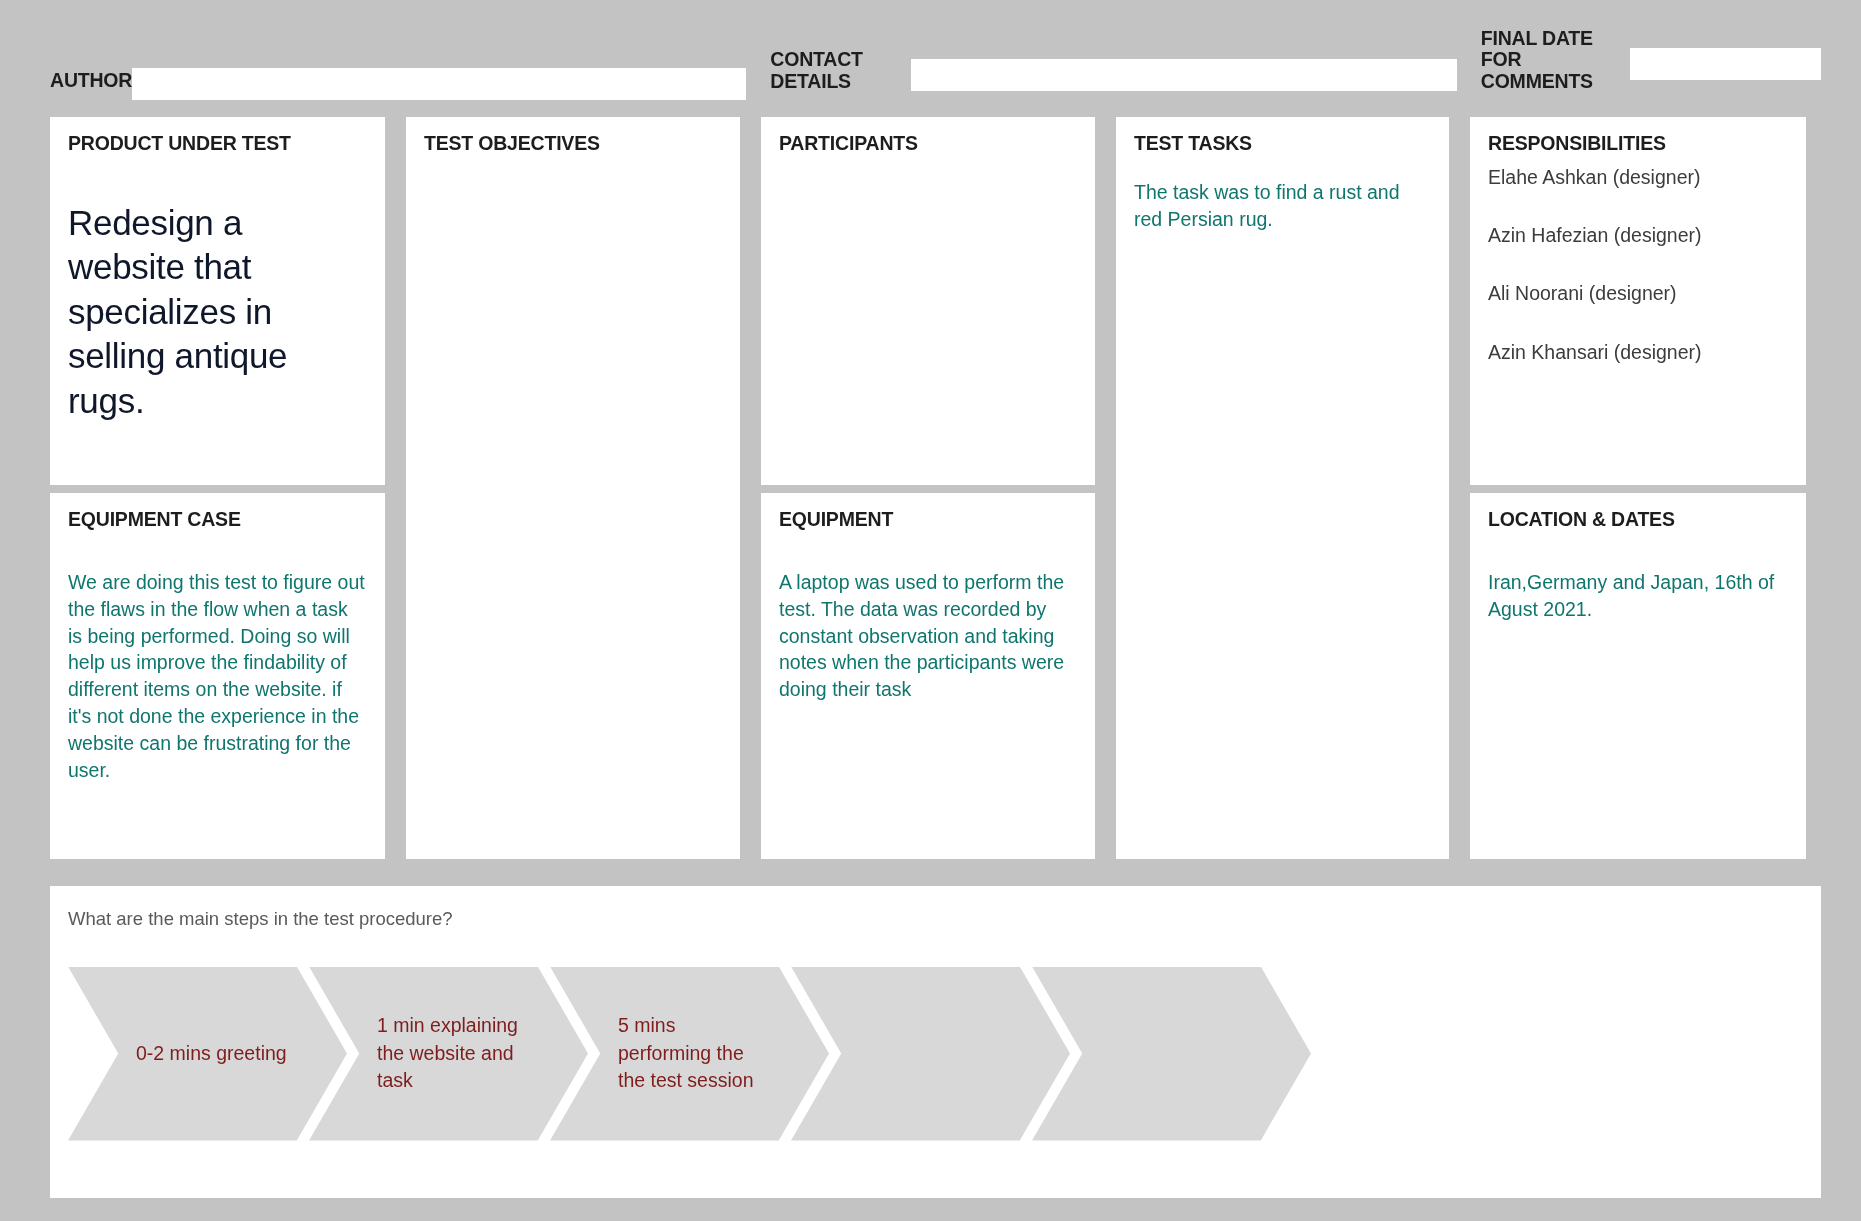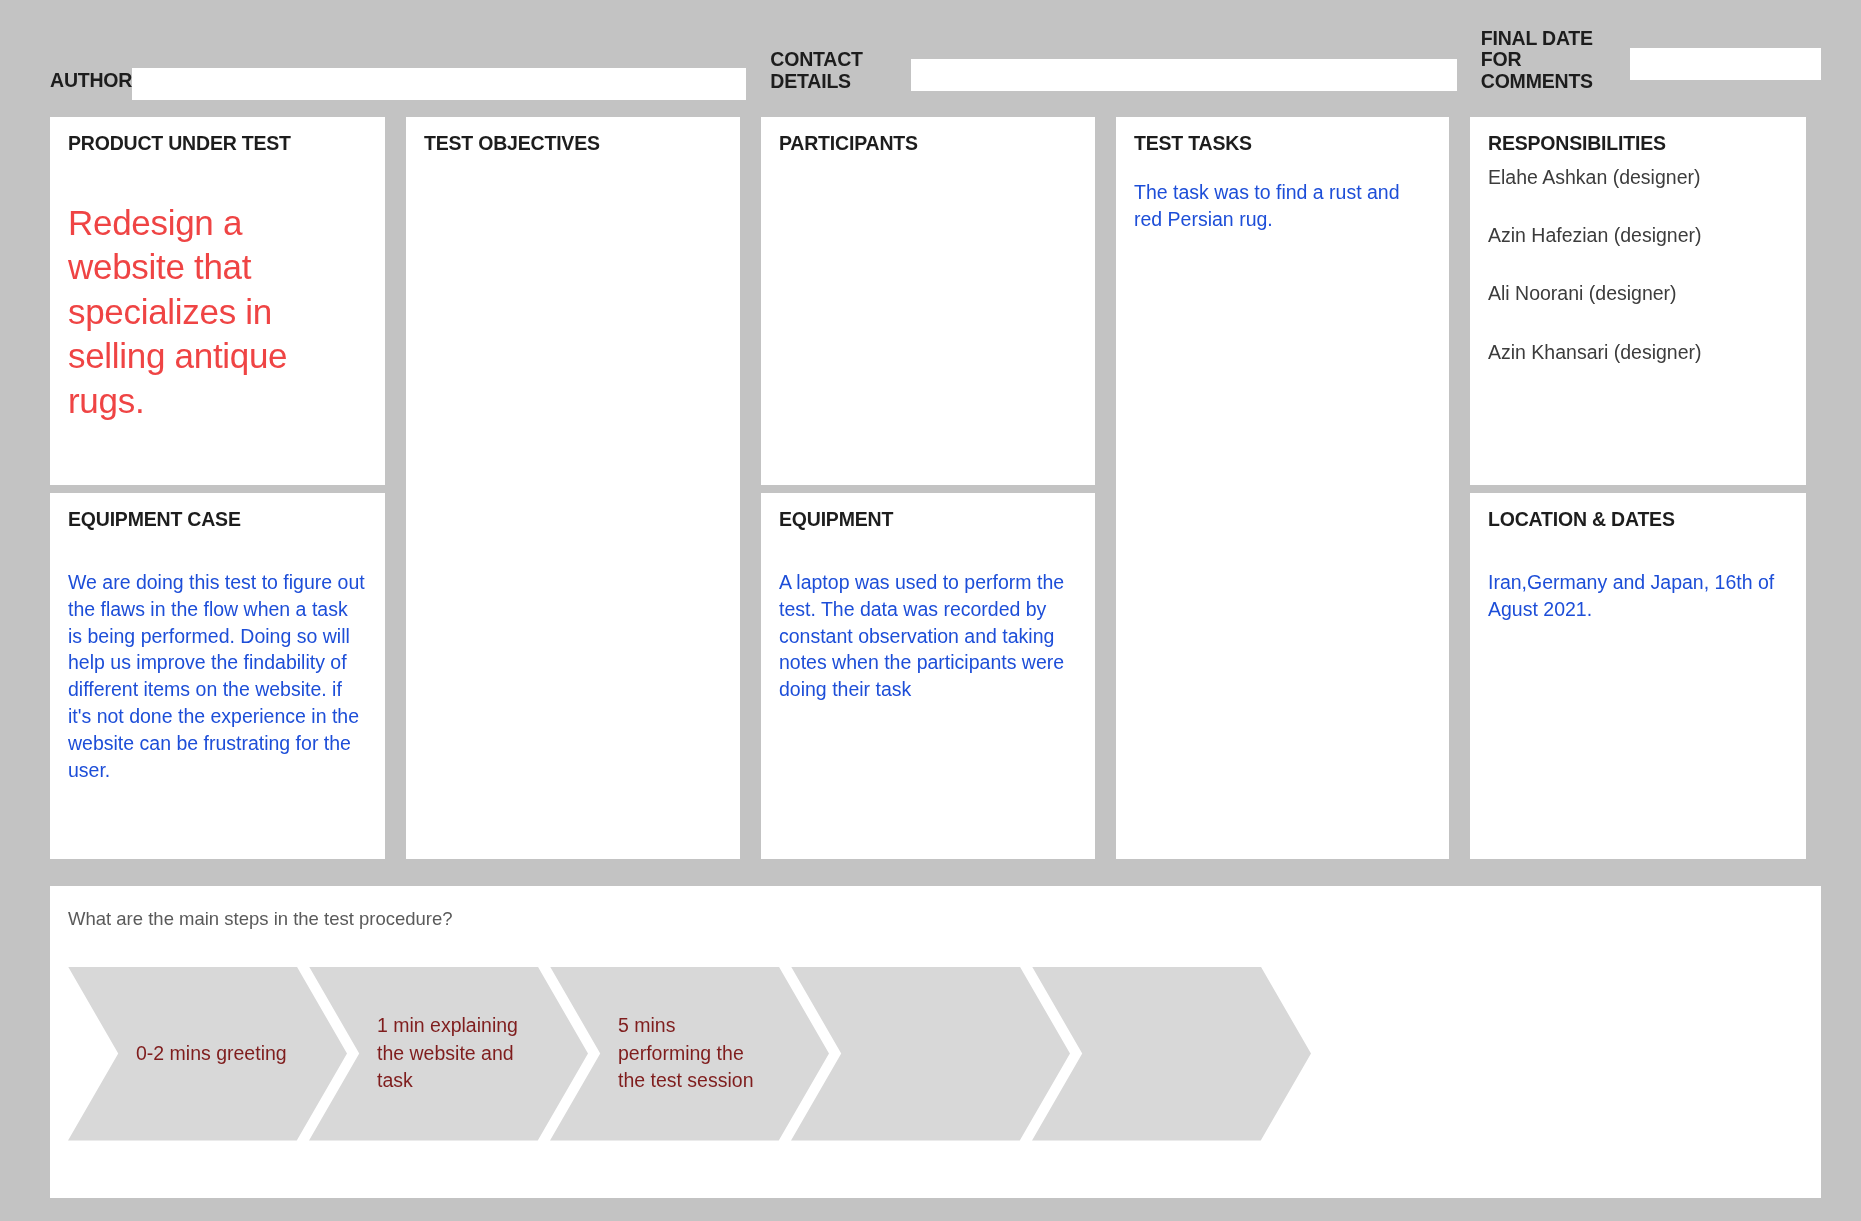--- a/index.html
+++ b/index.html
@@ -73,28 +73,28 @@
     font-size: 19.5px;
     font-weight: bold;
     letter-spacing: -0.2px;
     color: #1d1d1d;
     line-height: 1.1;
     margin: 0 0 10px 0;
   }
   .body-text {
     font-size: 19.5px;
     line-height: 1.38;
-    color: #1d4ed8;
+    color: #0f766e;
     white-space: pre-line;
     margin: 0;
   }
   .display-text {
     font-size: 35px;
     line-height: 1.27;
-    color: #ef4444;
+    color: #0f172a;
     letter-spacing: -0.3px;
     white-space: pre-line;
     margin: 0;
   }
   .pad-top-lg { padding-top: 36px; }
   .pad-top-md { padding-top: 28px; }
   .pad-top-sm { padding-top: 14px; }
 
   .tall { grid-row: span 2; }
 

